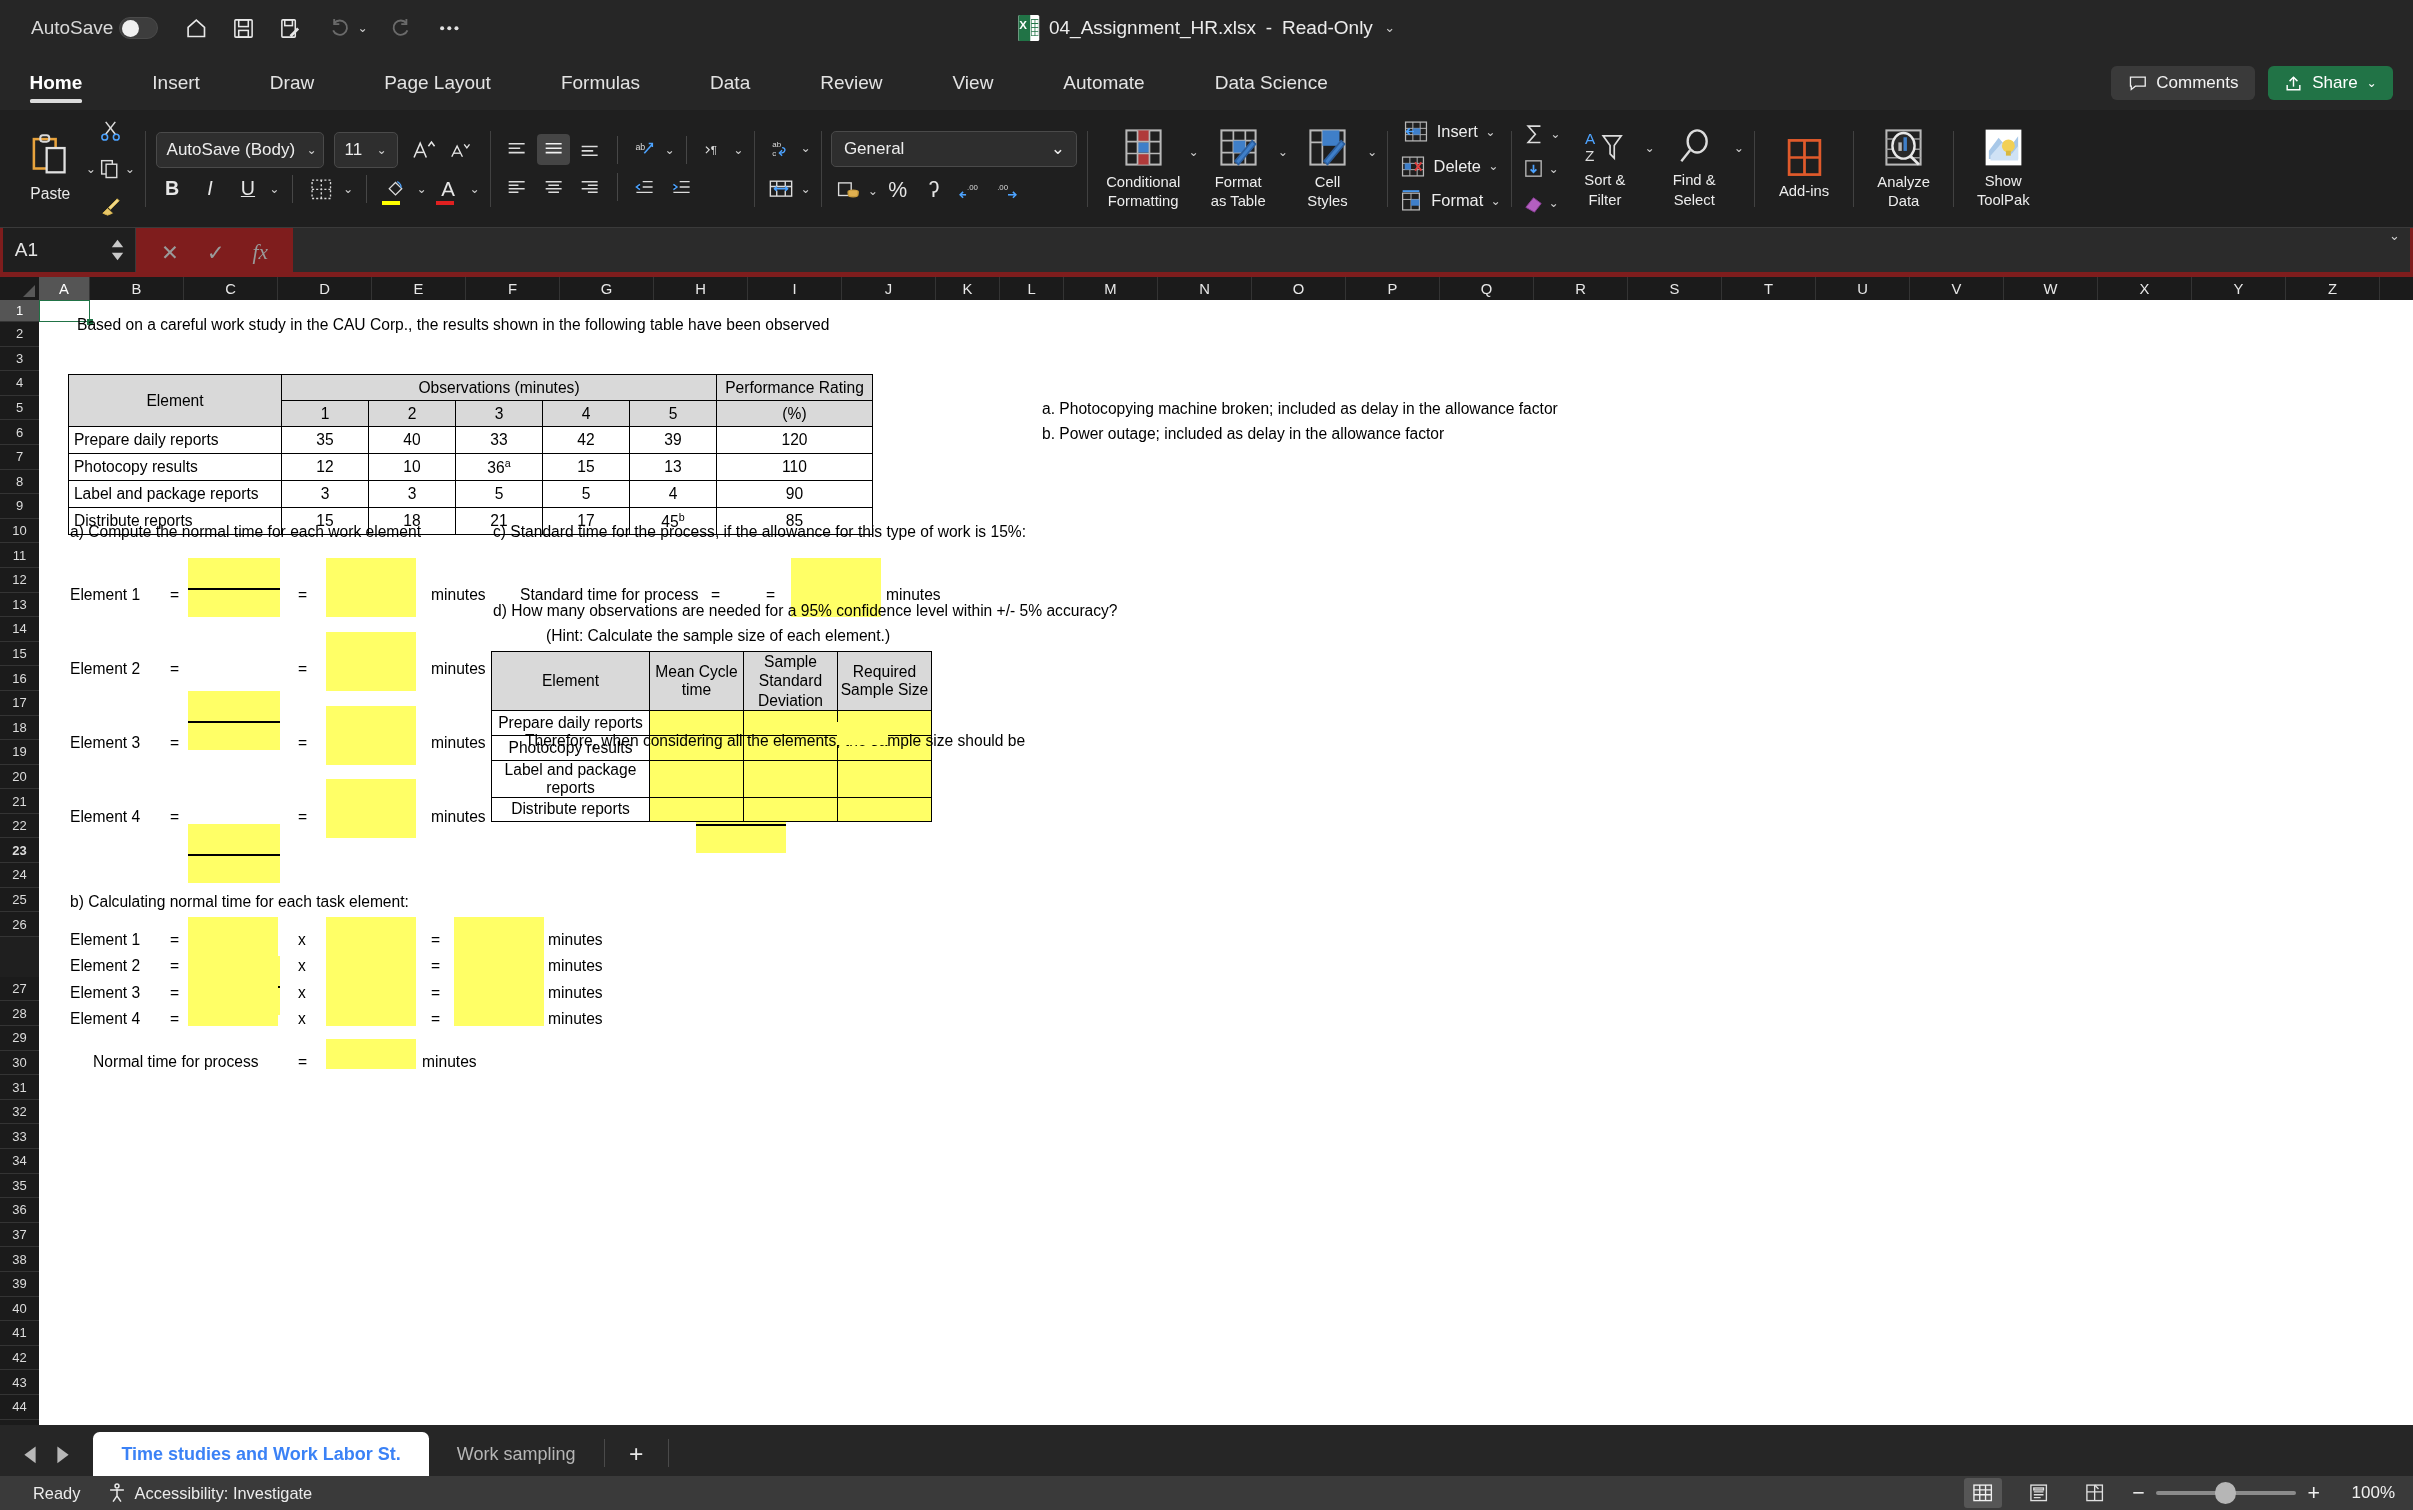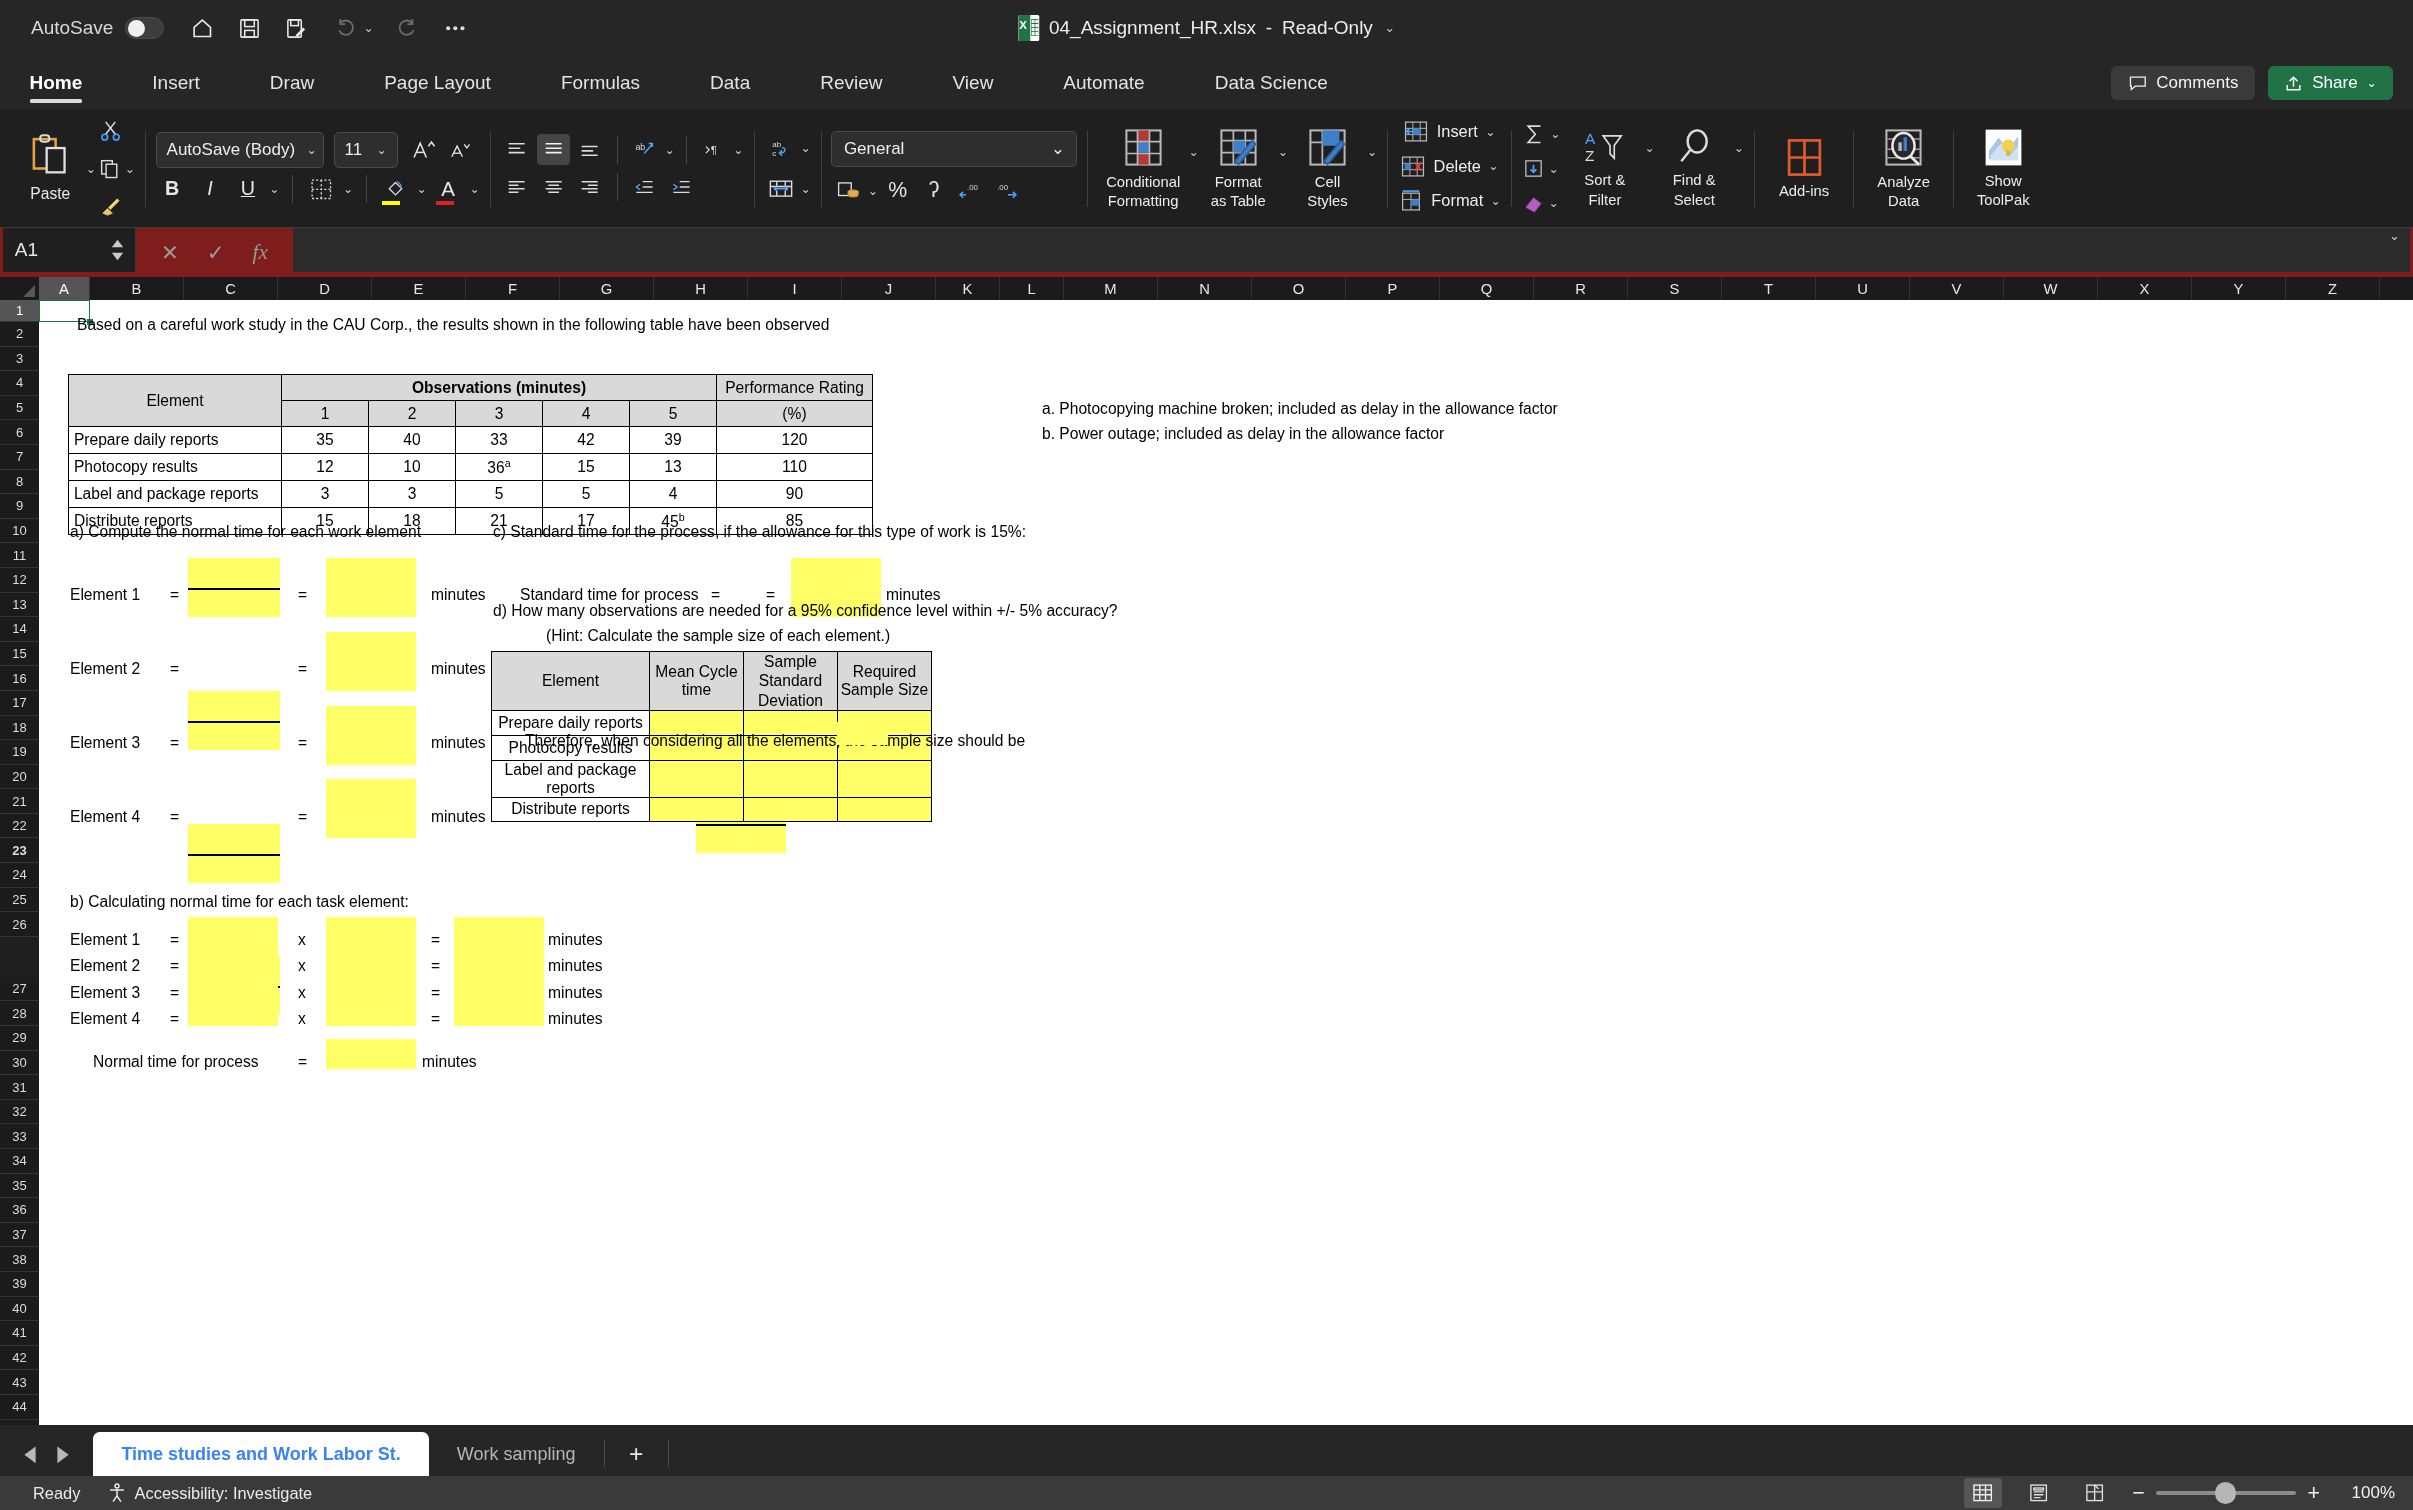--- a/index.html
+++ b/index.html
@@ -9,21 +9,21 @@
     font-family: "Liberation Sans", sans-serif;
     overflow: hidden;
   }
   .app { position: relative; width: 2413px; height: 1510px; background: #1f1f1f; }
 
   
   .titlebar {
     position: absolute; top: 0; left: 0; width: 2413px; height: 56px;
     background: #262626; display: flex; align-items: center;
   }
-  .autosave-wrap { display: flex; align-items: center; gap: 12px; margin-left: 31px; }
+  .autosave-wrap { display: flex; align-items: center; gap: 6px; margin-left: 31px; }
   .autosave-label { color: #d8d8d8; font-size: 19px; }
   .toggle {
     width: 39px; height: 22px; border-radius: 11.5px; background: #3d3d3d;
     position: relative; border: 0.8px solid #4a4a4a;
   }
   .toggle .knob {
     position: absolute; left: 1.6px; top: 1.6px; width: 17px; height: 17px;
     border-radius: 50%; background: #f0f0f0;
   }
   .qat { display: flex; align-items: center; gap: 21.3px; margin-left: 24.6px; }
@@ -871,21 +871,21 @@
     <div class="sheet">
 
       <div class="cellsel"></div>
 
       <div class="sc txt" style="left:38px; top:17px;">Based on a careful work study in the CAU Corp., the results shown in the following table have been observed</div>
 
       <table class="obs" style="position:absolute; left:29px; top:74px;">
         <tbody>
             <tr>
           <th rowspan="2" style="width:213px; height:28px;">Element</th>
-          <th colspan="5" style="width:435px; height:26px;font-weight:bold;">Observations (minutes)</th>
+          <th colspan="5" style="width:435px; height:26px;">Observations (minutes)</th>
           <th rowspan="1" style="width:156px; height:26px;">Performance Rating</th>
         </tr>
         <tr>
           <th style="width:87px; height:26px;">1</th>
           <th style="width:87px;">2</th>
           <th style="width:87px;">3</th>
           <th style="width:87px;">4</th>
           <th style="width:87px;">5</th>
           <th>(%)</th>
         </tr>

